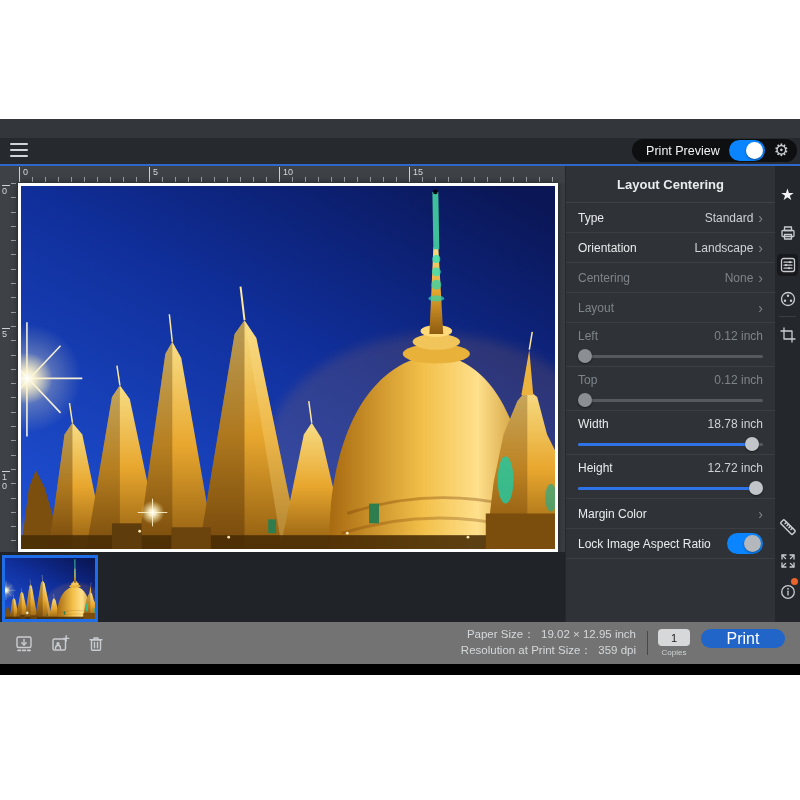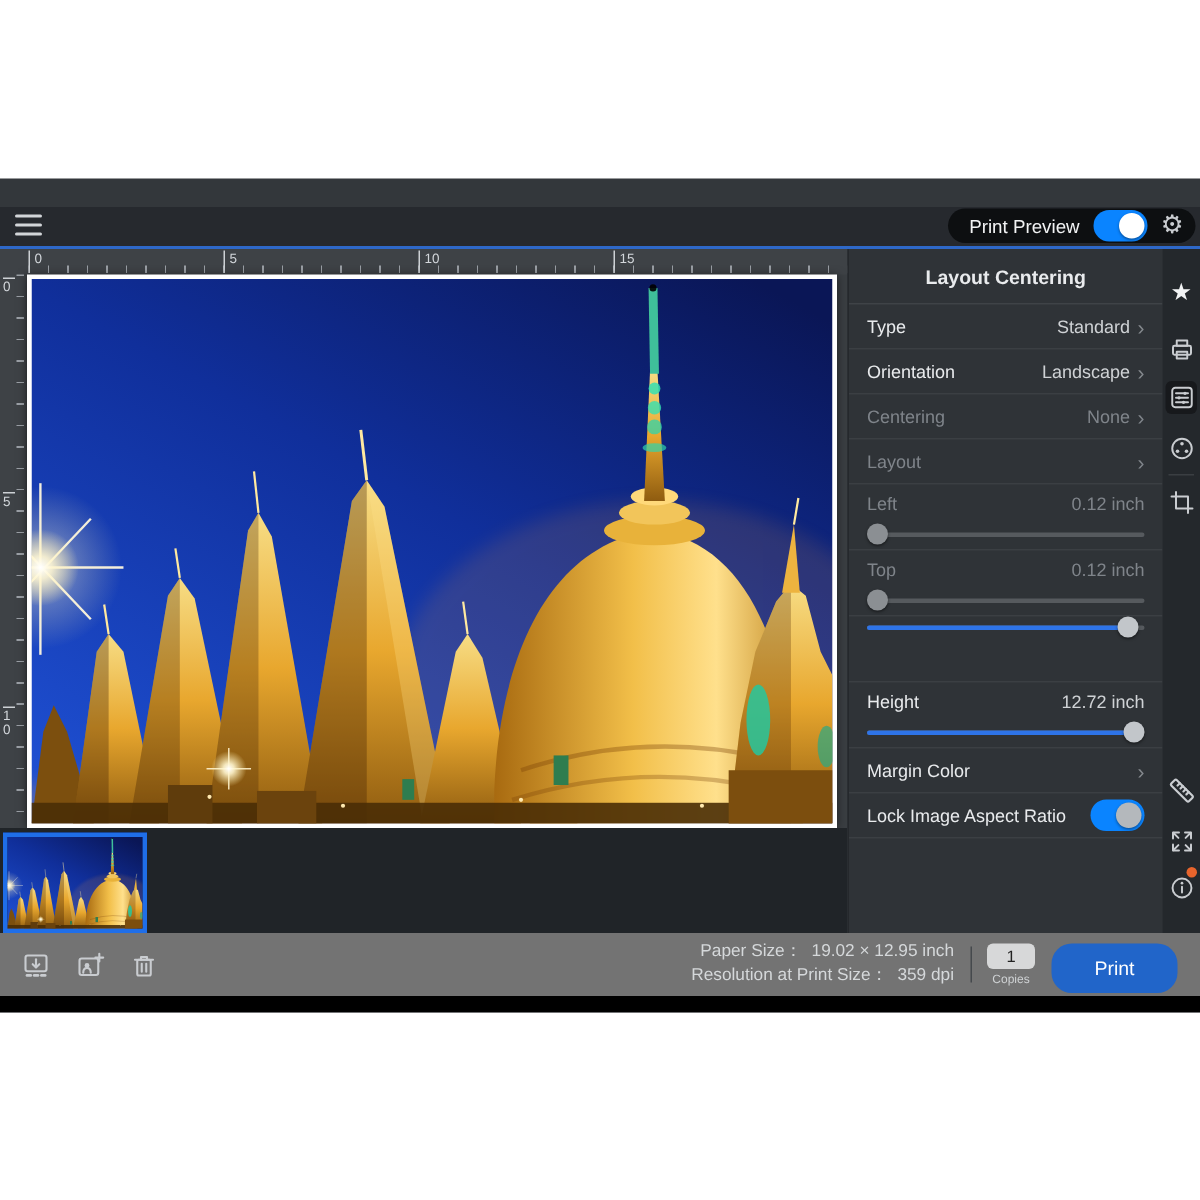--- a/index.html
+++ b/index.html
@@ -77,22 +77,22 @@
 
   
   #bottombar{left:0;top:503px;width:800px;height:42px;background:#737373;}
   .bicon{position:absolute;top:12px;width:20px;height:20px;cursor:pointer;}
   .bicon svg{stroke:#c9ccd0;fill:none;stroke-width:1.4;stroke-linecap:round;stroke-linejoin:round;}
   #printinfo{position:absolute;right:164px;top:5px;text-align:right;color:#d5d8da;font-size:11.5px;line-height:15.5px;}
   #bb-div{position:absolute;left:647px;top:9px;width:1px;height:24px;background:#45494d;}
   #copies-box{position:absolute;left:658px;top:7px;width:32px;height:17px;background:#d7d8d9;border-radius:4px;
      color:#222;font-size:11px;display:flex;align-items:center;justify-content:center;cursor:pointer;}
   #copies-lab{position:absolute;left:652px;top:26px;width:44px;text-align:center;color:#cfd2d4;font-size:8px;}
-  #print-btn{position:absolute;left:701px;top:7px;width:84px;height:33px;border-radius:13.5px;background:var(--print-btn,#2165c9);
-     color:#fff;font-size:13px;display:flex;align-items:center;justify-content:center;cursor:pointer;}
+  #print-btn{position:absolute;left:701px;top:7px;width:84px;height:19px;border-radius:13.5px;background:var(--print-btn,#2165c9);
+     color:#fff;font-size:16px;display:flex;align-items:center;justify-content:center;cursor:pointer;}
   #blackstrip{left:0;top:545px;width:800px;height:11px;background:#000;}
 </style>
 </head>
 <body>
 
 <div id="frame">
 <div id="app">
 
 
   <div class="abs" id="navbar">
@@ -284,20 +284,24 @@
         <span class="lab">Top</span>
         <span class="val">0.12 inch</span>
       </div>
       <div class="slider dimmed">
         <div class="track"></div>
             <div class="fill" style="width: 2%;"></div>
             <div class="knob" style="left: max(0px, 2% - 7px);"></div>
       </div>
     </div>
     <div class="prow h44">
+      <div class="topline">
+        <span class="lab">Width</span>
+        <span class="val">18.78 inch</span>
+      </div>
       <div class="slider">
         <div class="track"></div>
             <div class="fill" style="width: 94%;"></div>
             <div class="knob" style="left: max(0px, 94% - 7px);"></div>
       </div>
     </div>
     <div class="prow h44">
       <div class="topline">
         <span class="lab">Height</span>
         <span class="val">12.72 inch</span>

